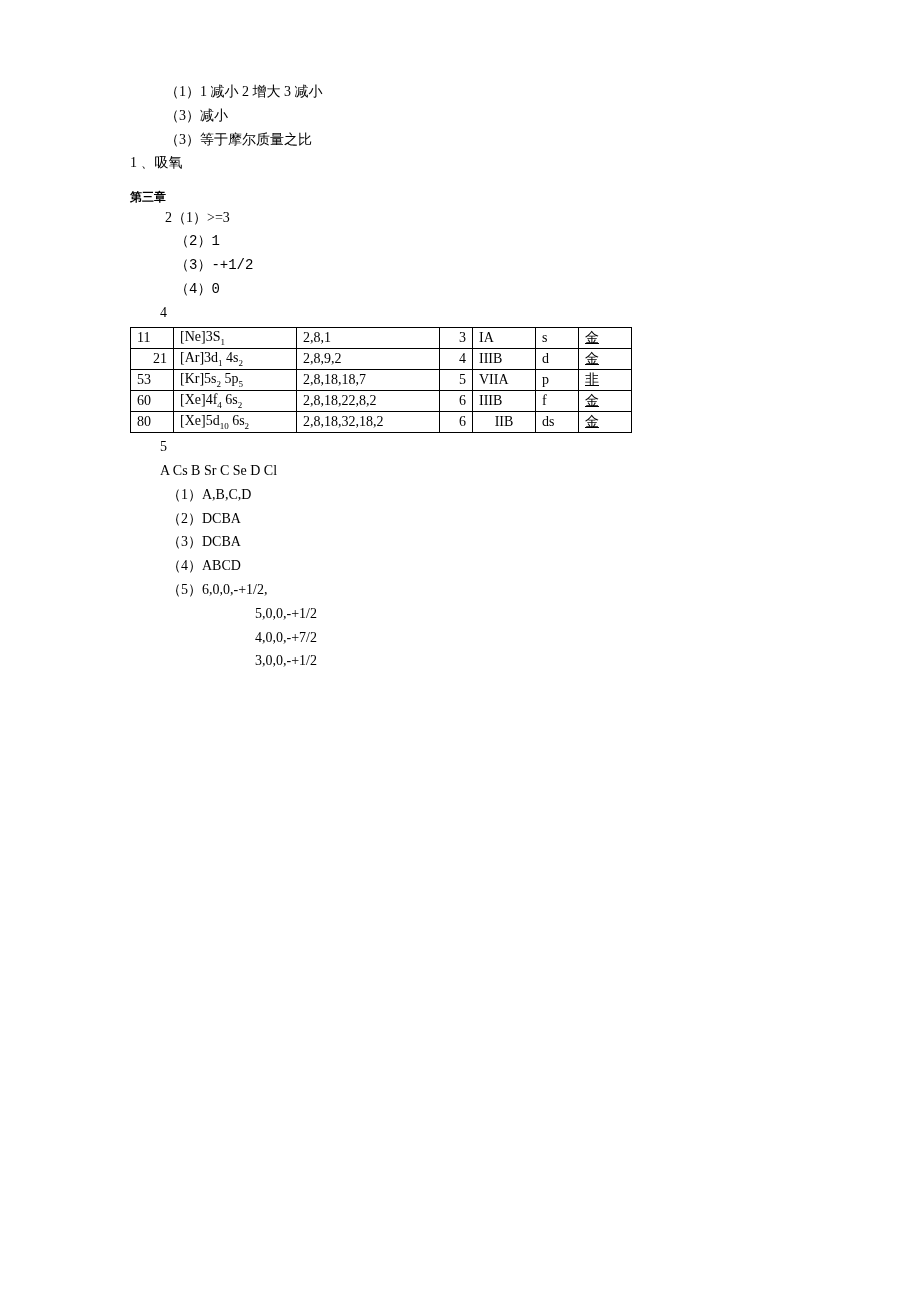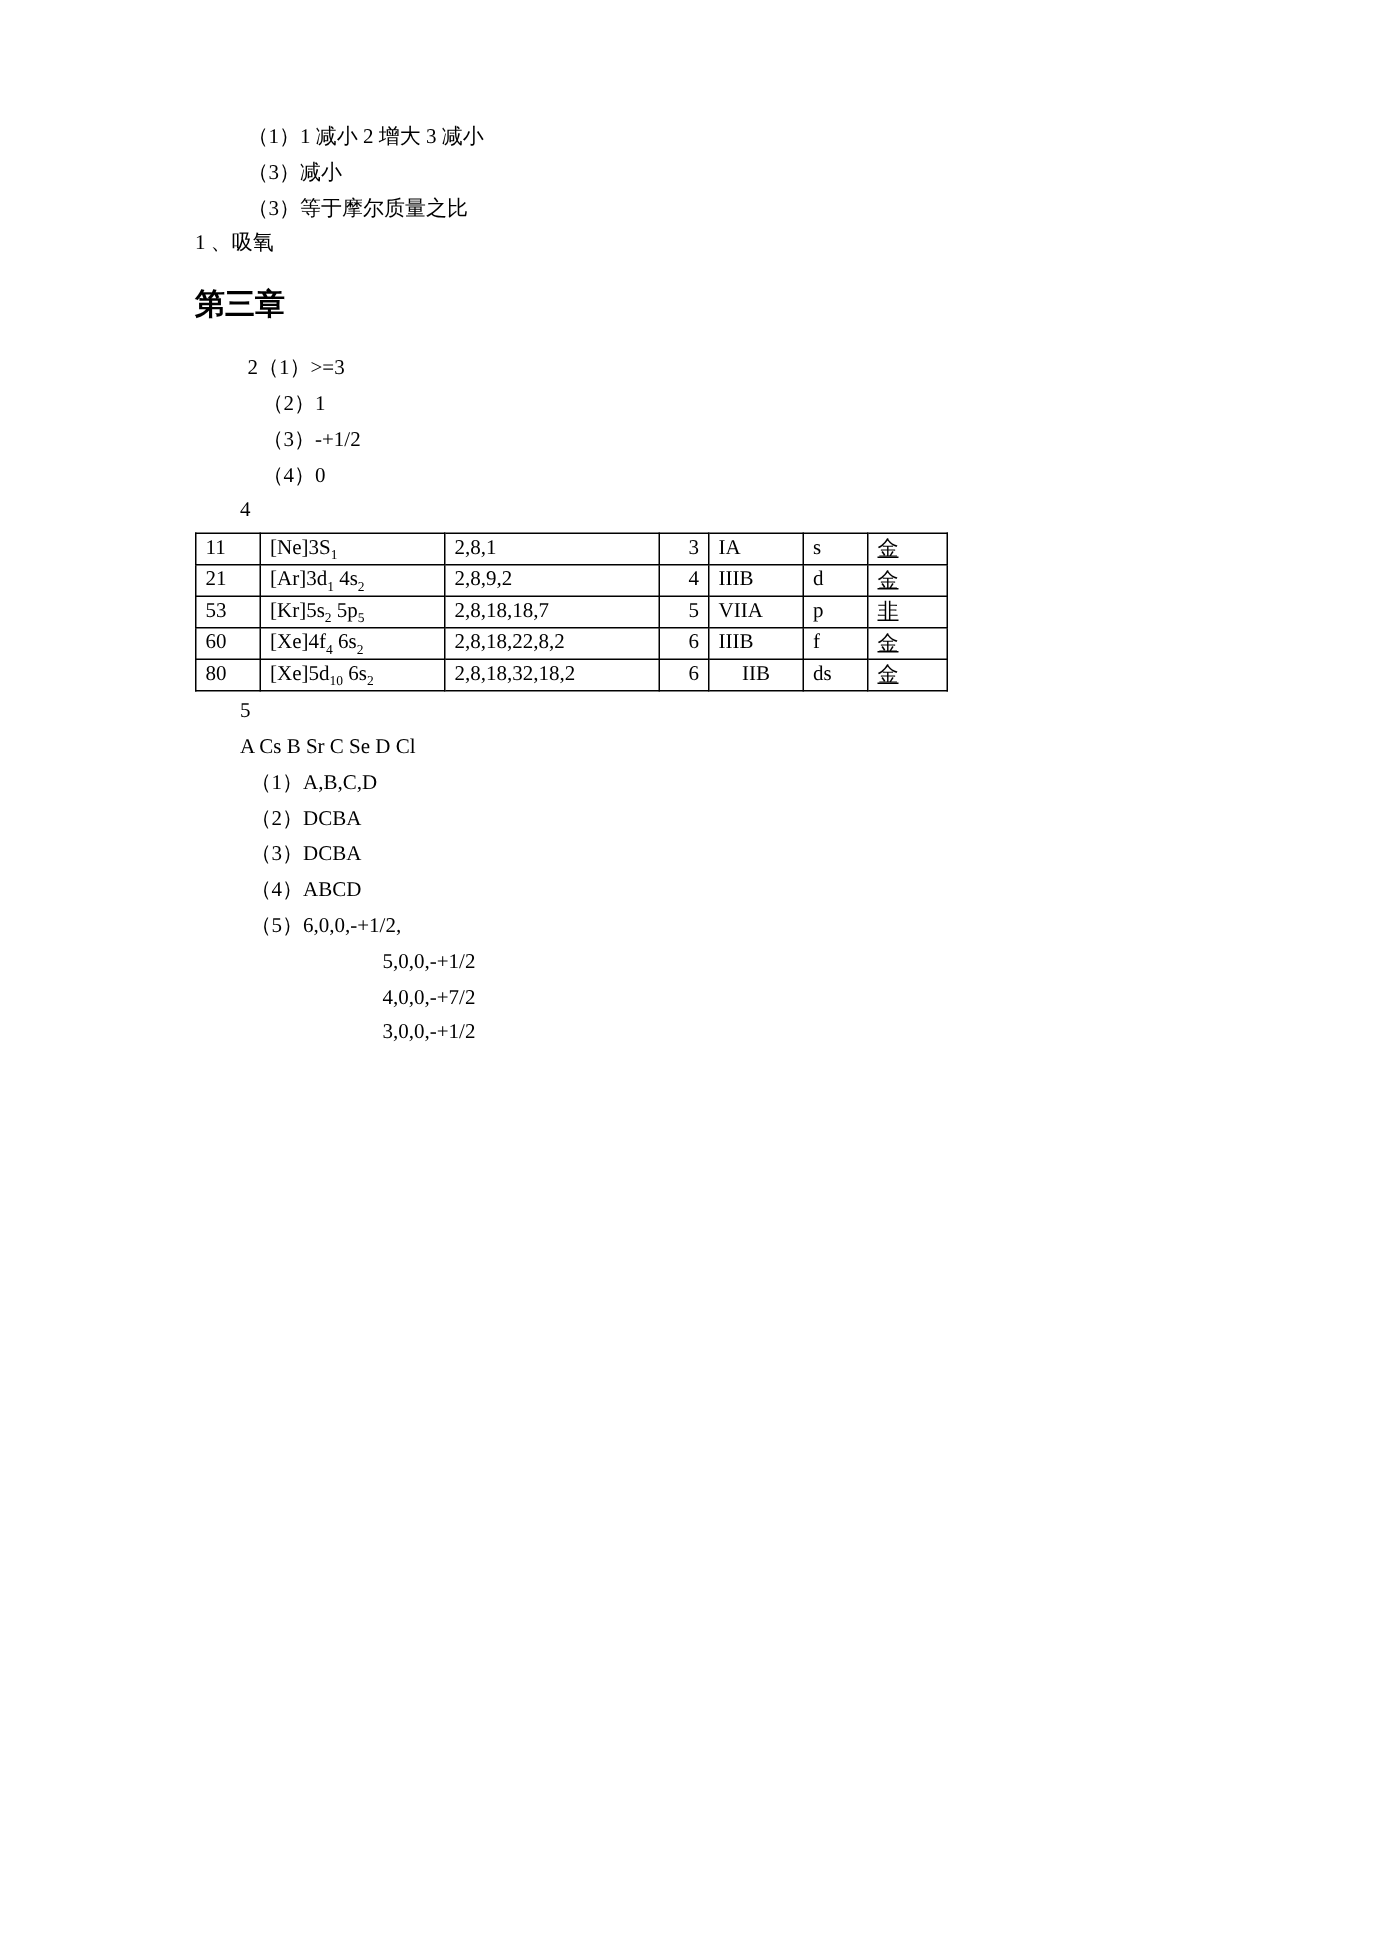--- a/index.html
+++ b/index.html
@@ -9,26 +9,26 @@
       padding: 80px 130px;
       background: #fff;
       color: #000;
       width: 920px;
       box-sizing: border-box;
     }
     .line {
       line-height: 1.7;
     }
     .indent1 { padding-left: 35px; }
-    .indent2 { padding-left: 45px; }
+    .indent2 { padding-left: 45px; font-family: Liberation Mono, monospace; }
     .section-heading {
       font-weight: bold;
-      font-size: 20px;
+      font-size: 12px;
       margin-top: 14px;
-      margin-bottom: 18px;
+      margin-bottom: 0;
     }
     table {
       border-collapse: collapse;
       margin-top: 2px;
       margin-bottom: 2px;
     }
     td {
       border: 1px solid #000;
       padding: 1px 6px;
       vertical-align: middle;
@@ -62,21 +62,21 @@
       <tr>
         <td style="min-width: 30px;">11</td>
         <td style="min-width: 110px;">[Ne]3S<span class="sub">1</span></td>
         <td style="min-width: 130px;">2,8,1</td>
         <td style="min-width: 20px; text-align: right;">3</td>
         <td style="min-width: 50px;">IA</td>
         <td style="min-width: 30px;">s</td>
         <td style="min-width: 40px;"><span class="underline">金</span></td>
       </tr>
       <tr>
-        <td style="min-width: 30px;">21</td>
+        <td style="min-width: 30px; text-align: right;">21</td>
         <td style="min-width: 110px;">[Ar]3d<span class="sub">1</span> 4s<span class="sub">2</span></td>
         <td style="min-width: 130px;">2,8,9,2</td>
         <td style="min-width: 20px; text-align: right;">4</td>
         <td style="min-width: 50px;">IIIB</td>
         <td style="min-width: 30px;">d</td>
         <td style="min-width: 40px;"><span class="underline">金</span></td>
       </tr>
       <tr>
         <td style="min-width: 30px;">53</td>
         <td style="min-width: 110px;">[Kr]5s<span class="sub">2</span> 5p<span class="sub">5</span></td>

